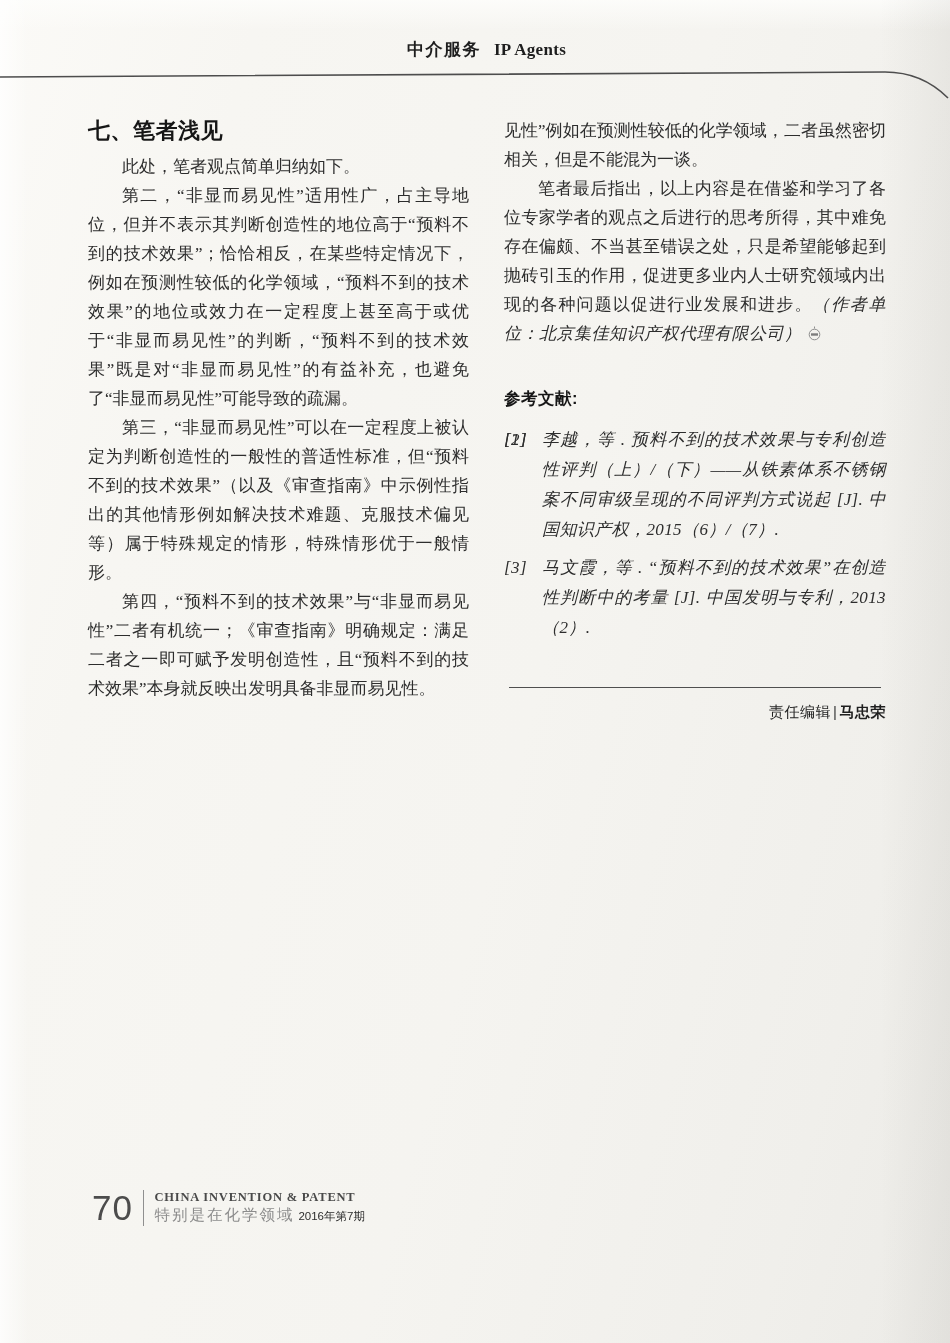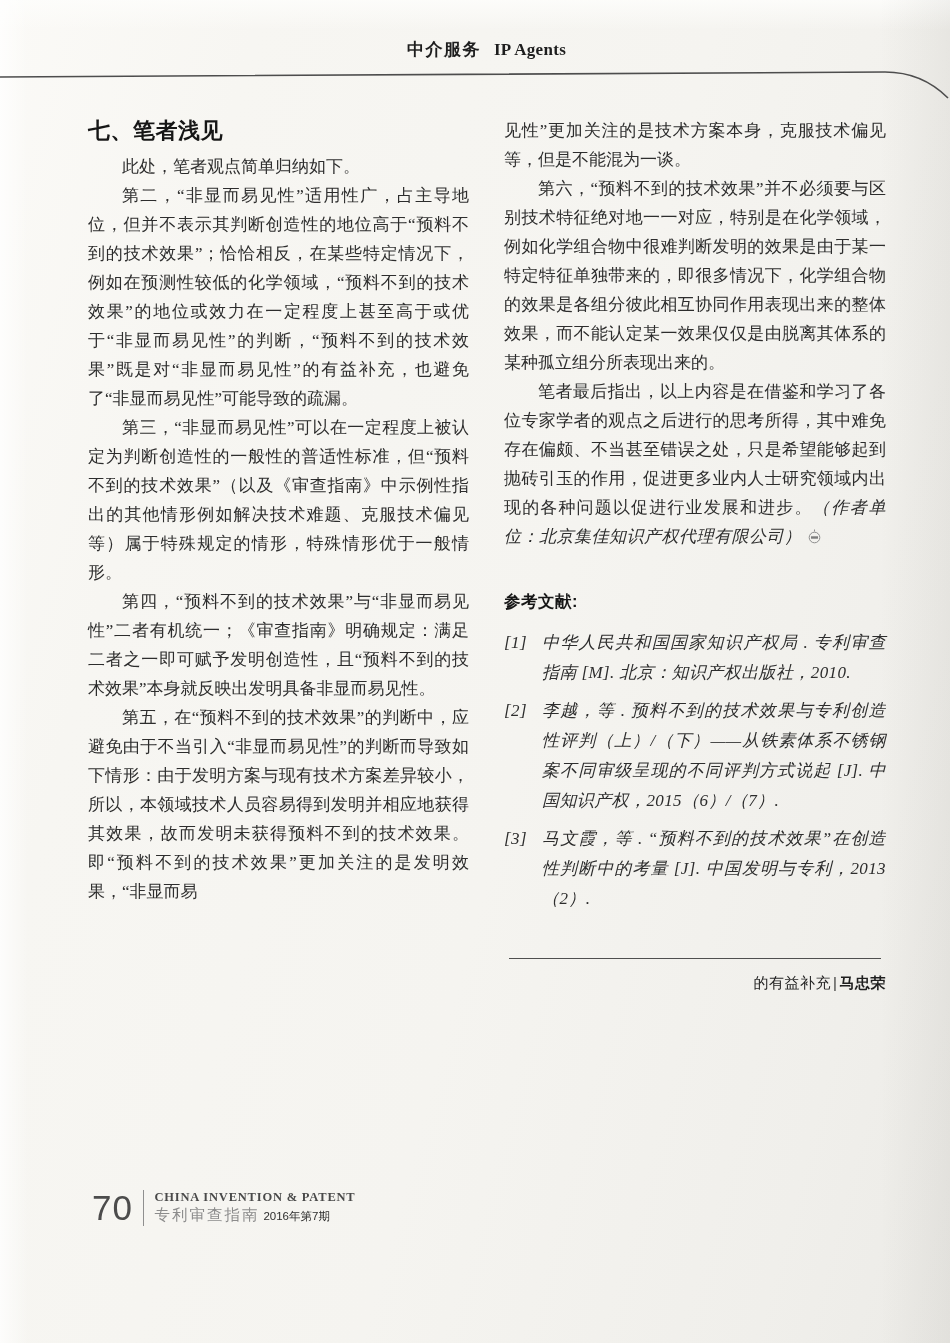--- a/index.html
+++ b/index.html
@@ -77,68 +77,65 @@
 
           <p class="para">此处，笔者观点简单归纳如下。</p>
 
 
           <p class="para">第二，“非显而易见性”适用性广，占主导地位，但并不表示其判断创造性的地位高于“预料不到的技术效果”；恰恰相反，在某些特定情况下，例如在预测性较低的化学领域，“预料不到的技术效果”的地位或效力在一定程度上甚至高于或优于“非显而易见性”的判断，“预料不到的技术效果”既是对“非显而易见性”的有益补充，也避免了“非显而易见性”可能导致的疏漏。</p>
 
           <p class="para">第三，“非显而易见性”可以在一定程度上被认定为判断创造性的一般性的普适性标准，但“预料不到的技术效果”（以及《审查指南》中示例性指出的其他情形例如解决技术难题、克服技术偏见等）属于特殊规定的情形，特殊情形优于一般情形。</p>
 
           <p class="para">第四，“预料不到的技术效果”与“非显而易见性”二者有机统一；《审查指南》明确规定：满足二者之一即可赋予发明创造性，且“预料不到的技术效果”本身就反映出发明具备非显而易见性。</p>
 
-          <p class="para">第五，在“预料不到的技术效果”的判断中，应避免由于不当引入“非显而易见性”的判断而导致如下情形：由于发明方案与现有技术方案差异较小，所以，本领域技术人员容易得到发明并相应地获得其效果，故而发明未获得预料不到的技术效果。即“预料不到的技术效果”更加关注的是发明效果，“非显而易</p>
         </div>
     </div>
 
     <div class="col col-right">
-      <p class="para cont">见性”更加关注的是技术方案本身，克服技术偏见等，但是不能混为一谈。</p>
+      <p class="para cont">见性”例如在预测性较低的化学领域，二者虽然密切相关，但是不能混为一谈。</p>
       <div>
 
-          <p class="para">第六，“预料不到的技术效果”并不必须要与区别技术特征绝对地一一对应，特别是在化学领域，例如化学组合物中很难判断发明的效果是由于某一特定特征单独带来的，即很多情况下，化学组合物的效果是各组分彼此相互协同作用表现出来的整体效果，而不能认定某一效果仅仅是由脱离其体系的某种孤立组分所表现出来的。</p>
 
         </div>
       <p class="para"><span>笔者最后指出，以上内容是在借鉴和学习了各位专家学者的观点之后进行的思考所得，其中难免存在偏颇、不当甚至错误之处，只是希望能够起到抛砖引玉的作用，促进更多业内人士研究领域内出现的各种问题以促进行业发展和进步。</span><span class="kai">（作者单位：北京集佳知识产权代理有限公司）</span><svg class="endmark" width="15" height="15" viewBox="0 0 15 15">
             <line x1="7.5" y1="0.5" x2="7.5" y2="2.5" stroke="#8d8d8d" stroke-width="1"></line>
             <circle cx="7.5" cy="8.5" r="5.3" fill="none" stroke="#8d8d8d" stroke-width="1"></circle>
             <rect x="4" y="7.3" width="7" height="2.4" fill="#7c7c7c"></rect>
           </svg></p>
 
       <div class="refs">
         <div class="refs-heading">参考文献:</div>
         <div>
 
             <div class="ref">
               <span class="ref-label">[1]</span>
-              <span class="ref-text">中华人民共和国国家知识产权局 . 专利审查指南 [M]. 北京：知识产权出版社，2010.</span>
             </div>
 
             <div class="ref">
               <span class="ref-label">[2]</span>
               <span class="ref-text">李越，等 . 预料不到的技术效果与专利创造性评判（上）/（下）——从铁素体系不锈钢案不同审级呈现的不同评判方式说起 [J]. 中国知识产权，2015（6）/（7）.</span>
             </div>
 
             <div class="ref">
               <span class="ref-label">[3]</span>
               <span class="ref-text">马文霞，等 . “预料不到的技术效果”在创造性判断中的考量 [J]. 中国发明与专利，2013（2）.</span>
             </div>
           </div>
       </div>
 
       <hr class="editor-rule">
       <div class="editor">
-        <span>的有益补充</span><span class="editor-sep">|</span><b>马忠荣</b>
+        <span>责任编辑</span><span class="editor-sep">|</span><b>马忠荣</b>
       </div>
     </div>
   </div>
 
   <div class="footer">
     <span class="page-num">70</span>
     <span class="footer-bar"></span>
     <div class="footer-journal">
       <div class="journal-en">CHINA INVENTION &amp; PATENT</div>
       <div class="journal-cn-row">
-        <span class="journal-cn">专利审查指南</span><span class="journal-issue">2016年第7期</span>
+        <span class="journal-cn">特别是在化学领域</span><span class="journal-issue">2016年第7期</span>
       </div>
     </div>
   </div>
 </div>
 
 </body></html>

